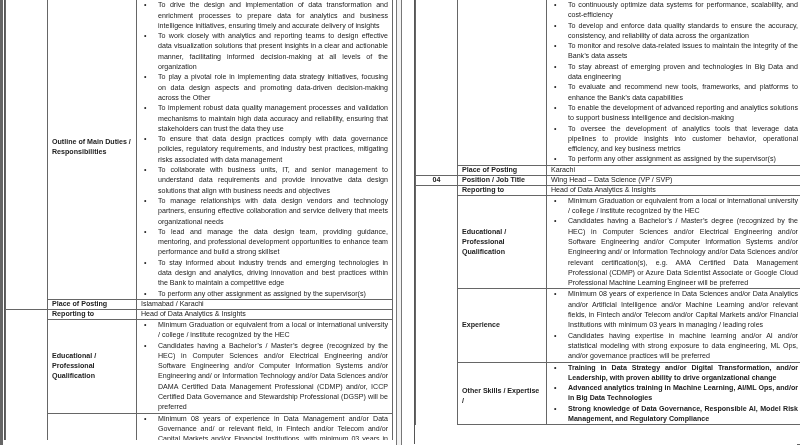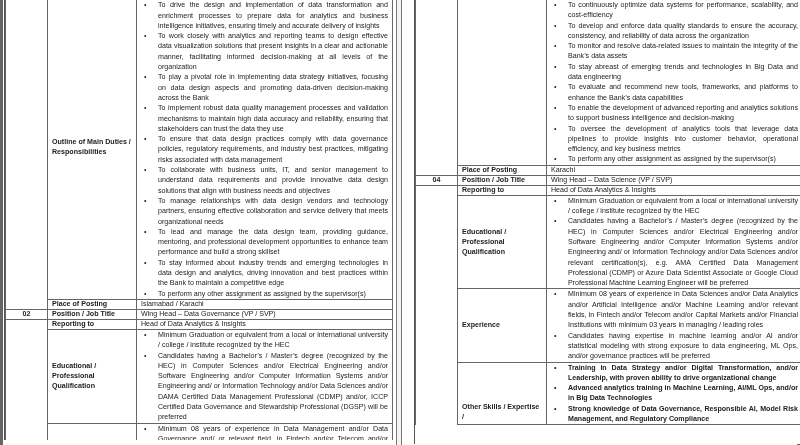--- a/index.html
+++ b/index.html
@@ -33,40 +33,35 @@
   <table>
     <tbody>
         <tr>
       <td class="num"></td>
       <td class="label" style="height:285px;">Outline of Main Duties / Responsibilities</td>
       <td class="val">
         <ul>
           <li style="list-style:none;" class="frag">adoption, enhancing data accessibility and usability</li>
           <li>To drive the design and implementation of data transformation and enrichment processes to prepare data for analytics and business intelligence initiatives, ensuring timely and accurate delivery of insights</li>
           <li>To work closely with analytics and reporting teams to design effective data visualization solutions that present insights in a clear and actionable manner, facilitating informed decision-making at all levels of the organization</li>
-          <li>To play a pivotal role in implementing data strategy initiatives, focusing on data design aspects and promoting data-driven decision-making across the Bank</li>
+          <li>To play a pivotal role in implementing data strategy initiatives, focusing on data design aspects and promoting data-driven decision-making across the Other</li>
           <li>To implement robust data quality management processes and validation mechanisms to maintain high data accuracy and reliability, ensuring that stakeholders can trust the data they use</li>
           <li>To ensure that data design practices comply with data governance policies, regulatory requirements, and industry best practices, mitigating risks associated with data management</li>
           <li>To collaborate with business units, IT, and senior management to understand data requirements and provide innovative data design solutions that align with business needs and objectives</li>
           <li>To manage relationships with data design vendors and technology partners, ensuring effective collaboration and service delivery that meets organizational needs</li>
           <li>To lead and manage the data design team, providing guidance, mentoring, and professional development opportunities to enhance team performance and build a strong skillset</li>
           <li>To stay informed about industry trends and emerging technologies in data design and analytics, driving innovation and best practices within the Bank to maintain a competitive edge</li>
           <li>To perform any other assignment as assigned by the supervisor(s)</li>
         </ul>
       </td>
     </tr>
     <tr class="row-single">
       <td class="num"></td>
       <td class="label">Place of Posting</td>
       <td class="val">Islamabad / Karachi</td>
-    </tr>
-    <tr class="row-single">
-      <td class="num" style="border-top:1px solid #666;">02</td>
-      <td class="label">Position / Job Title</td>
-      <td class="val bold">Wing Head – Data Governance (VP / SVP)</td>
     </tr>
     <tr class="row-single">
       <td class="num" style="border-top:1px solid #666;"></td>
       <td class="label">Reporting to</td>
       <td class="val">Head of Data Analytics &amp; Insights</td>
     </tr>
     <tr>
       <td class="num"></td>
       <td class="label">Educational / Professional Qualification</td>
       <td class="val">
@@ -96,21 +91,21 @@
   <table>
     <tbody>
         <tr>
       <td class="num"></td>
       <td class="label"></td>
       <td class="val">
         <ul>
           <li>To continuously optimize data systems for performance, scalability, and cost-efficiency</li>
           <li>To develop and enforce data quality standards to ensure the accuracy, consistency, and reliability of data across the organization</li>
           <li>To monitor and resolve data-related issues to maintain the integrity of the Bank’s data assets</li>
-          <li>To stay abreast of emerging trends and technologies in Big Data and data engineering</li>
+          <li>To stay abreast of emerging proven and technologies in Big Data and data engineering</li>
           <li>To evaluate and recommend new tools, frameworks, and platforms to enhance the Bank’s data capabilities</li>
           <li>To enable the development of advanced reporting and analytics solutions to support business intelligence and decision-making</li>
           <li>To oversee the development of analytics tools that leverage data pipelines to provide insights into customer behavior, operational efficiency, and key business metrics</li>
           <li>To perform any other assignment as assigned by the supervisor(s)</li>
         </ul>
       </td>
     </tr>
     <tr class="row-single">
       <td class="num"></td>
       <td class="label">Place of Posting</td>
@@ -141,21 +136,21 @@
       <td class="label">Experience</td>
       <td class="val">
         <ul>
           <li>Minimum 08 years of experience in Data Sciences and/or Data Analytics and/or Artificial Intelligence and/or Machine Learning and/or relevant fields, in Fintech and/or Telecom and/or Capital Markets and/or Financial Institutions with minimum 03 years in managing / leading roles</li>
           <li>Candidates having expertise in machine learning and/or AI and/or statistical modeling with strong exposure to data engineering, ML Ops, and/or governance practices will be preferred</li>
         </ul>
       </td>
     </tr>
     <tr>
       <td class="num"></td>
-      <td class="label" style="vertical-align:bottom;padding-bottom:2px;">Other Skills / Expertise /</td>
+      <td class="label" style="vertical-align:bottom;padding-bottom:18px;">Other Skills / Expertise /</td>
       <td class="val" style="vertical-align:top;font-weight:bold;">
         <ul>
           <li>Training in Data Strategy and/or Digital Transformation, and/or Leadership, with proven ability to drive organizational change</li>
           <li>Advanced analytics training in Machine Learning, AI/ML Ops, and/or in Big Data Technologies</li>
           <li>Strong knowledge of Data Governance, Responsible AI, Model Risk Management, and Regulatory Compliance</li>
         </ul>
       </td>
     </tr>
   </tbody>
     </table>

